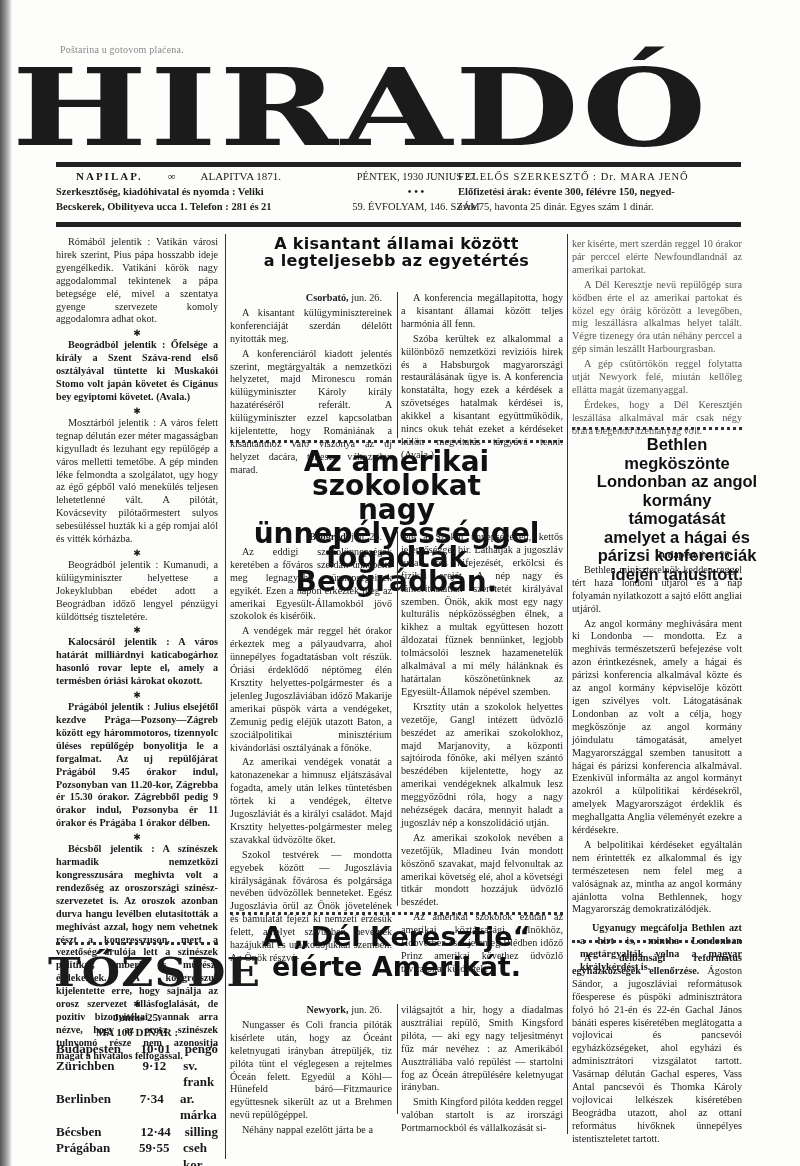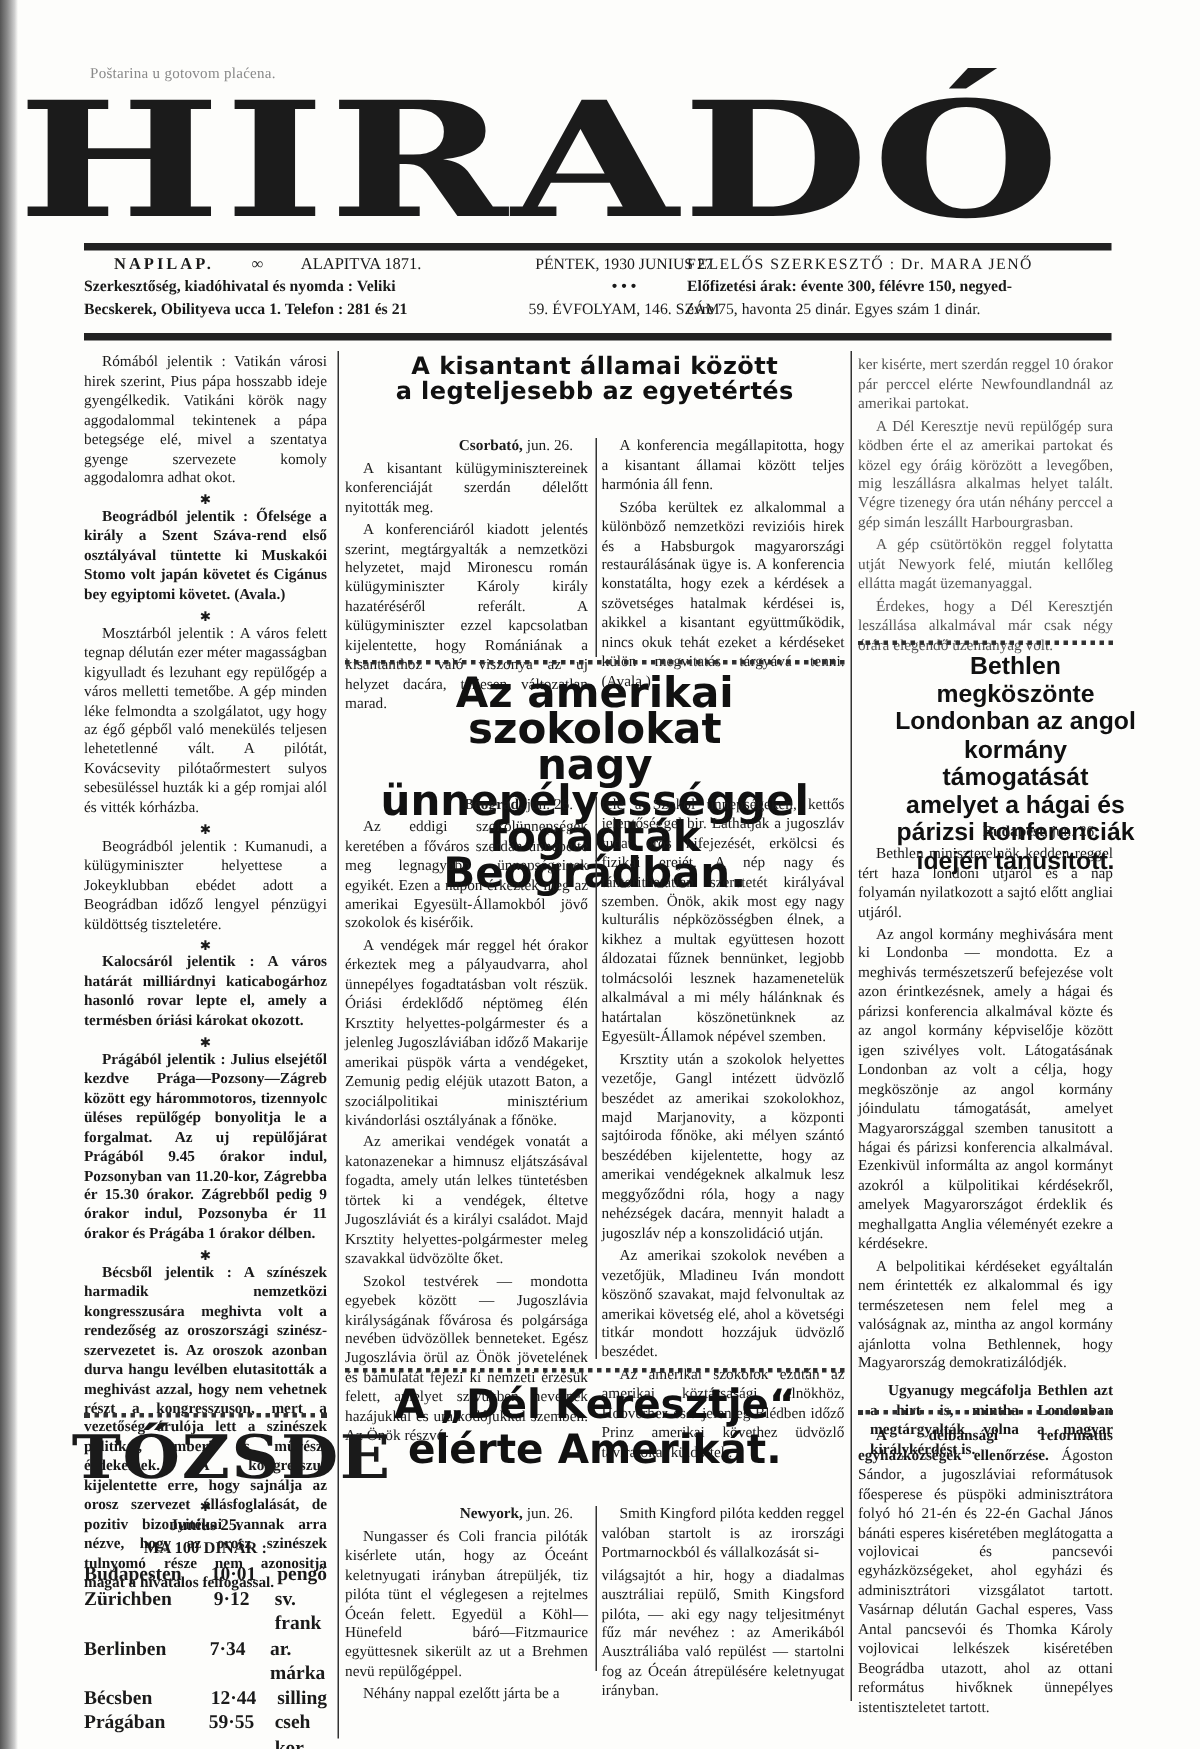--- a/index.html
+++ b/index.html
@@ -172,22 +172,22 @@
     <div>elérte Amerikát.</div>
   </div>
 </div>
 <div class="col" style="left:230px; top:1004px; width:162px;">
   <div class="dateline"><b>Newyork,</b> <span>jun. 26.</span></div>
   <p>Nungasser és Coli francia pilóták kisérlete után, hogy az Óceánt keletnyugati irányban átrepüljék, tiz pilóta tünt el véglegesen a rejtelmes Óceán felett. Egyedül a Köhl—Hünefeld báró—Fitzmaurice együttesnek sikerült az ut a Brehmen nevü repülőgéppel.</p>
   <p>Néhány nappal ezelőtt járta be a</p>
 </div>
 <div class="vline" style="left:397px; top:1004px; height:110px;"></div>
 <div class="col" style="left:401px; top:1004px; width:162px;">
+  <p style="text-indent:0">világsajtót a hir, hogy a diadalmas ausztráliai repülő, Smith Kingsford pilóta, — aki egy nagy teljesitményt fűz már nevéhez : az Amerikából Ausztráliába való repülést — startolni fog az Óceán átrepülésére keletnyugat irányban.</p>
   <p>Smith Kingford pilóta kedden reggel valóban startolt is az irországi Portmarnockból és vállalkozását si-</p>
-  <p style="text-indent:0">világsajtót a hir, hogy a diadalmas ausztráliai repülő, Smith Kingsford pilóta, — aki egy nagy teljesitményt fűz már nevéhez : az Amerikából Ausztráliába való repülést — startolni fog az Óceán átrepülésére keletnyugat irányban.</p>
 </div>
 
 <div class="col" style="left:572px; top:238px; width:170px; color:#555;">
   <p style="text-indent:0">ker kisérte, mert szerdán reggel 10 órakor pár perccel elérte Newfoundlandnál az amerikai partokat.</p>
   <p>A Dél Keresztje nevü repülőgép sura ködben érte el az amerikai partokat és közel egy óráig körözött a levegőben, mig leszállásra alkalmas helyet talált. Végre tizenegy óra után néhány perccel a gép simán leszállt Harbourgrasban.</p>
   <p>A gép csütörtökön reggel folytatta utját Newyork felé, miután kellőleg ellátta magát üzemanyaggal.</p>
   <p>Érdekes, hogy a Dél Keresztjén leszállása alkalmával már csak négy órára elegendő üzemanyag volt.</p>
 </div>
 
 <div class="dotline" style="left:572px; top:427px; width:170px;"></div>

